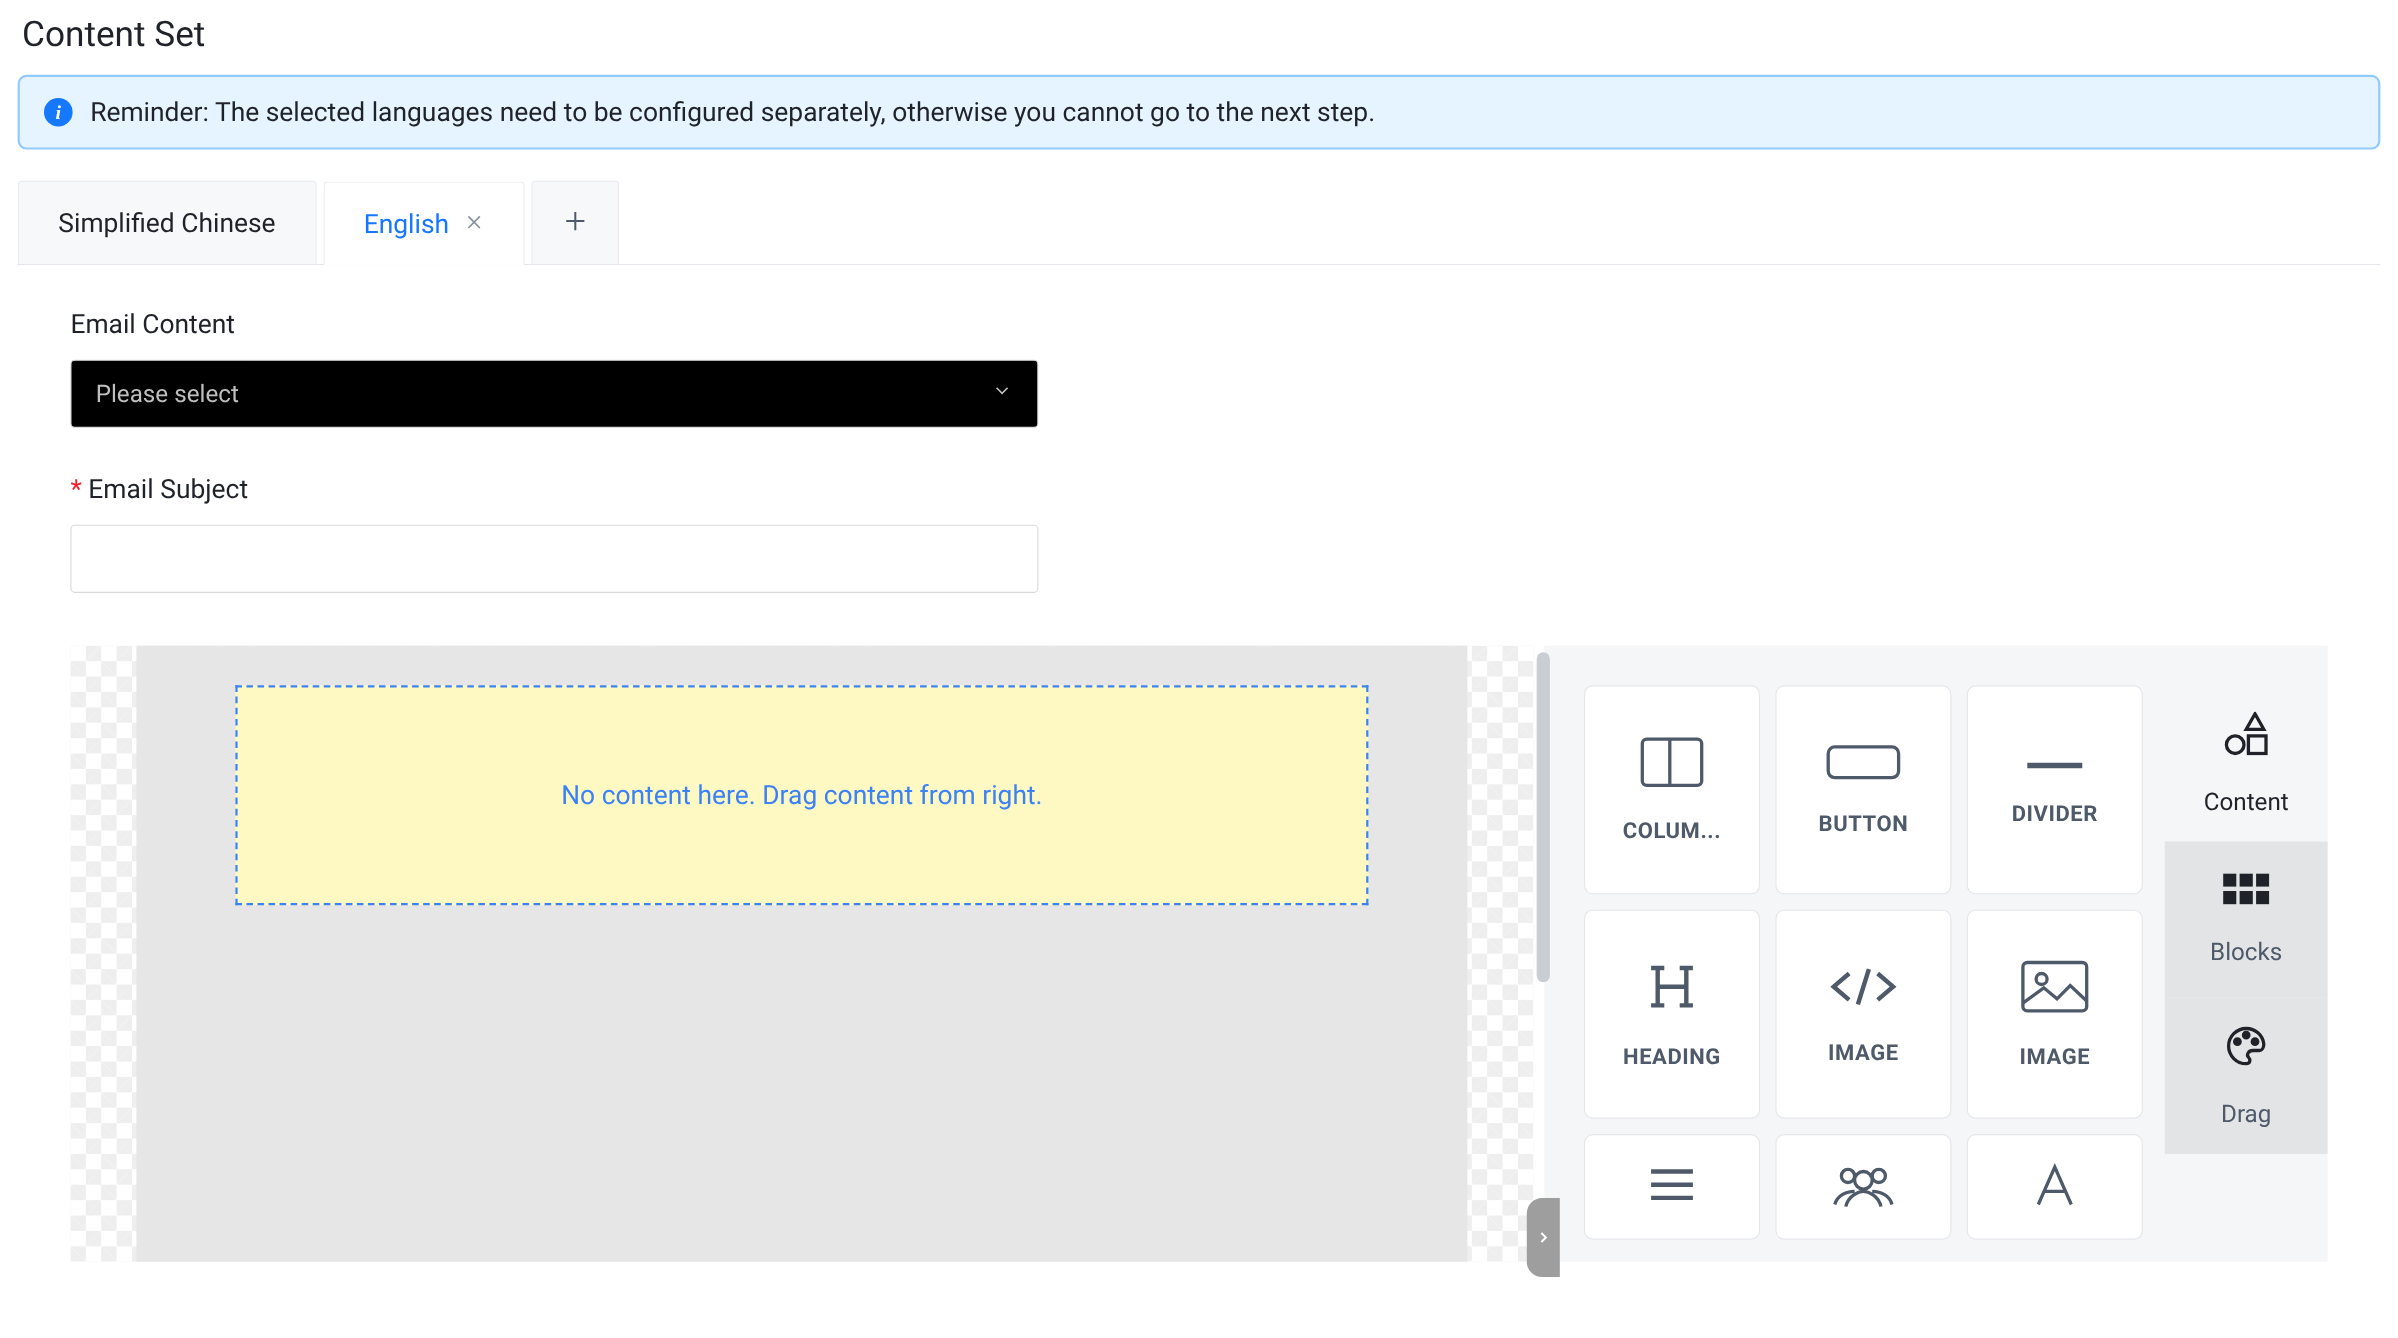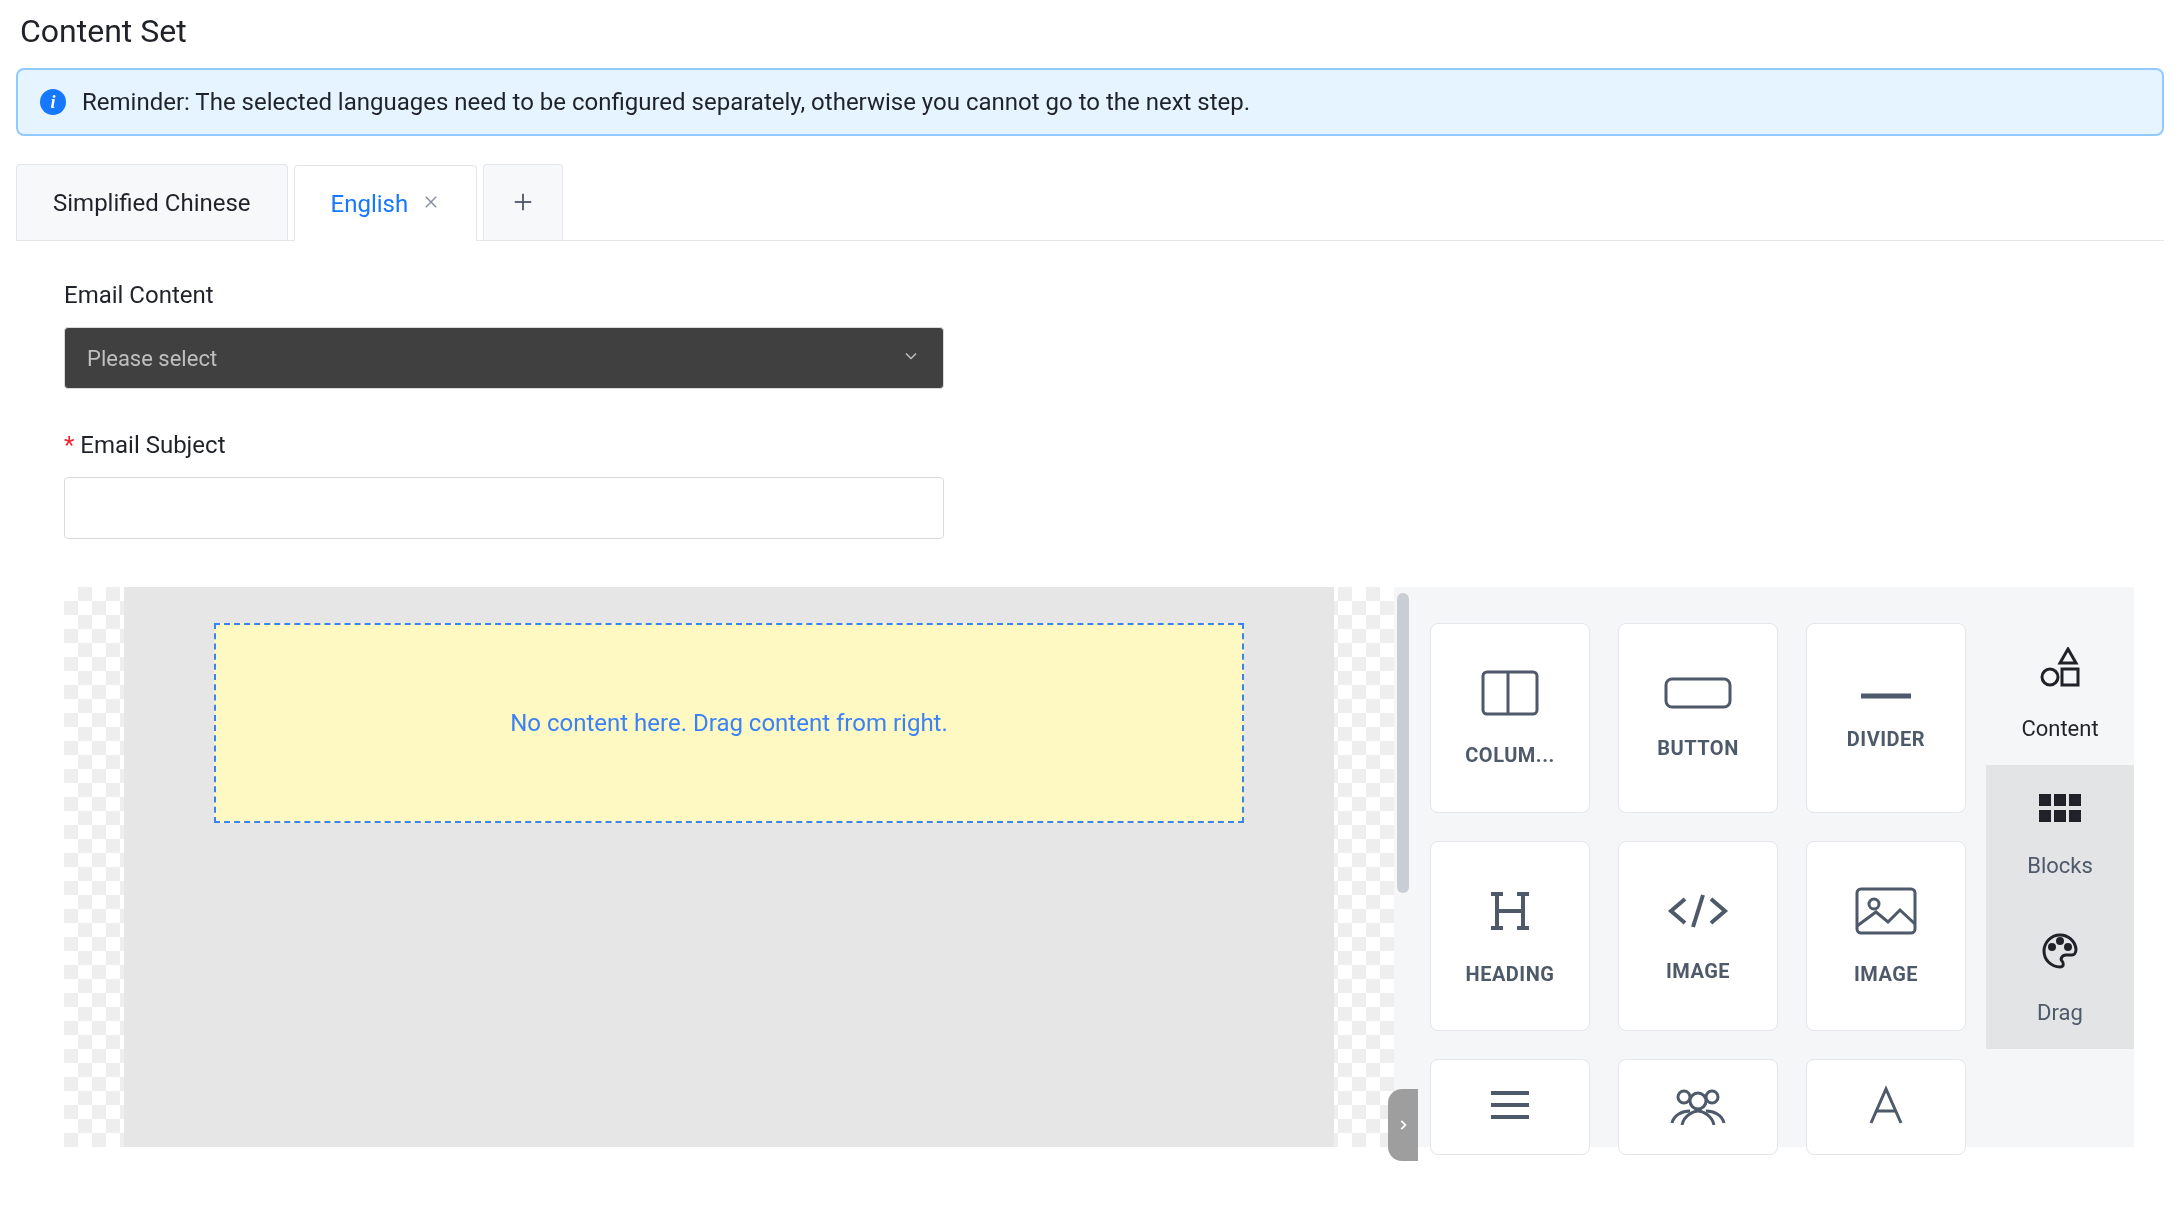--- a/index.html
+++ b/index.html
@@ -114,21 +114,21 @@
     border: 1px solid #d9d9d9;
     border-radius: 4px;
     display: flex;
     align-items: center;
     justify-content: space-between;
     padding: 0 22px;
     font-size: 22px;
     color: #bfbfbf;
     cursor: pointer;
     margin-bottom: 42px;
-    background: #404040;
+    background: #000000;
     gap: 16px;
   }
   .select .chevron {
     color: #bfbfbf;
   }
 
   .text-input {
     width: 880px;
     height: 62px;
     border: 1px solid #d9d9d9;
@@ -210,21 +210,21 @@
   .tools-panel {
     flex: 1;
     background: #f5f6f7;
     display: flex;
     padding: 36px 0 0 36px;
   }
 
   .tools-grid {
     display: grid;
     grid-template-columns: repeat(3, 160px);
-    gap: 28px;
+    gap: 14px;
     align-content: start;
   }
   .tool {
     background: #fff;
     border: 1px solid #e5e6eb;
     border-radius: 8px;
     height: 190px;
     display: flex;
     flex-direction: column;
     align-items: center;

